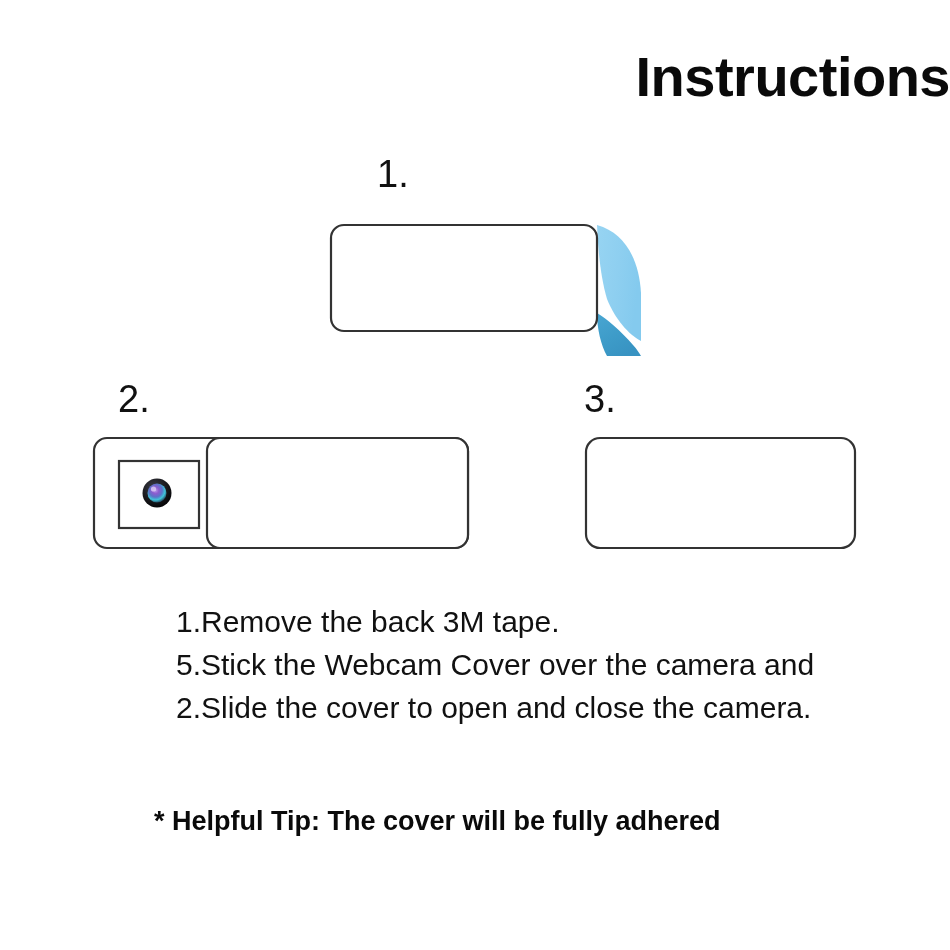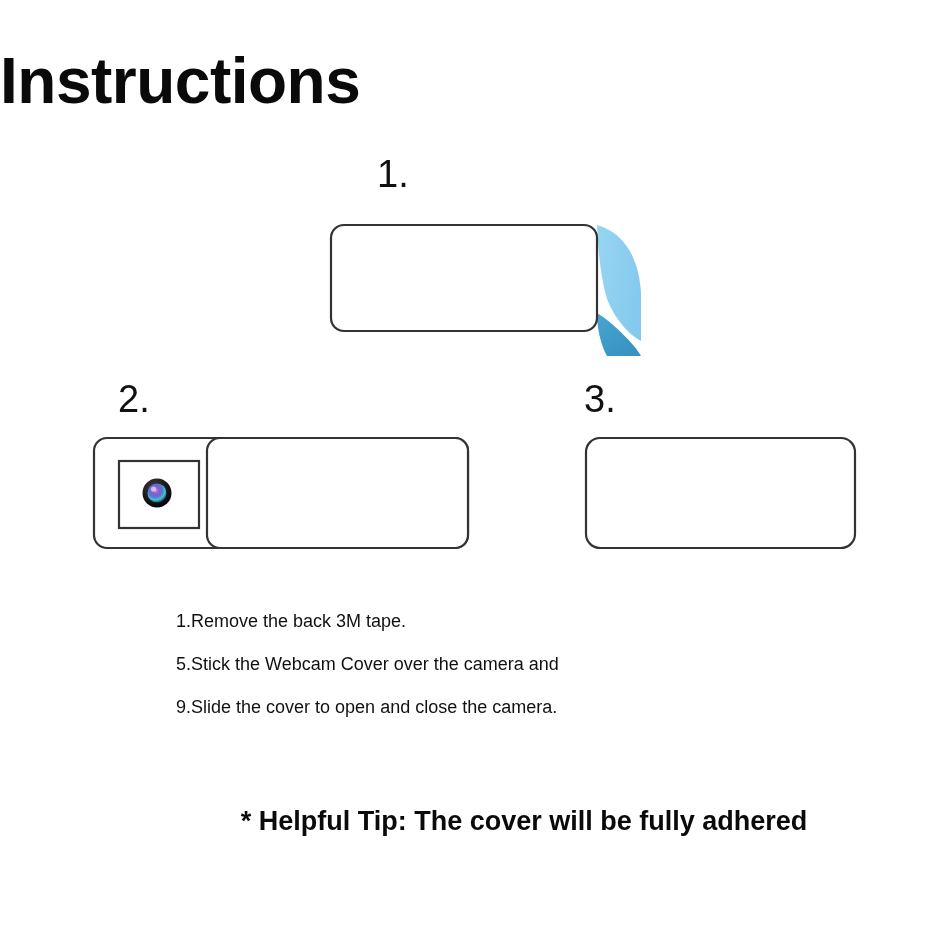--- a/index.html
+++ b/index.html
@@ -21,22 +21,22 @@
     height: 950px;
     background: #ffffff;
   }
 
   
   .title {
     position: absolute;
     left: 0;
     top: 48px;
     width: 950px;
-    text-align: left;
-    font-size: 64px;
+    text-align: right;
+    font-size: 56px;
     font-weight: bold;
     letter-spacing: -0.5px;
     color: #0a0a0a;
     line-height: 1.05;
   }
 
   
   .step-num {
     position: absolute;
     font-size: 38px;
@@ -58,40 +58,39 @@
   #figure-3 { left: 578px; top: 430px; width: 285px; height: 126px; }
 
   .figure svg { display: block; overflow: visible; }
 
   
   .body-text {
     position: absolute;
     left: 176px;
     top: 600px;
     width: 700px;
-    font-size: 18px;
+    font-size: 30px;
     font-weight: 400;
     color: #111111;
     line-height: 43px;
     letter-spacing: 0px;
   }
   .body-text .line { white-space: pre; }
 
   
   .tip {
     position: absolute;
     left: 154px;
     top: 802px;
     width: 740px;
     font-size: 27px;
     font-weight: bold;
     color: #0a0a0a;
     line-height: 38px;
     letter-spacing: 0px;
-    text-align: center;
   }
   .tip .tip-line-1 { white-space: pre; display: block; }
   .tip .tip-line-2 { white-space: pre; display: block; padding-left: 38px; }
 </style>
 </head>
 <body>
 
 <div id="page">
 
   <div class="title">Instructions</div>
@@ -164,20 +163,20 @@
 
   <div class="figure" id="figure-3">
     <svg width="285" height="126" viewBox="0 0 285 126">
       <rect x="8" y="8" width="269" height="110" rx="14" ry="14" fill="#ffffff" stroke="#333333" stroke-width="2.2"></rect>
     </svg>
   </div>
 
   <div class="body-text">
     <div class="line">1.Remove the back 3M tape.</div>
     <div class="line">5.Stick the Webcam Cover over the camera and</div>
-    <div class="line">9.Slide the cover to open and close the camera.</div>
+    <div class="line">2.Slide the cover to open and close the camera.</div>
   </div>
 
   <div class="tip">
     <span class="tip-line-1">* Helpful Tip: The cover will be fully adhered</span>
   </div>
 
 </div>
 
 </body></html>

